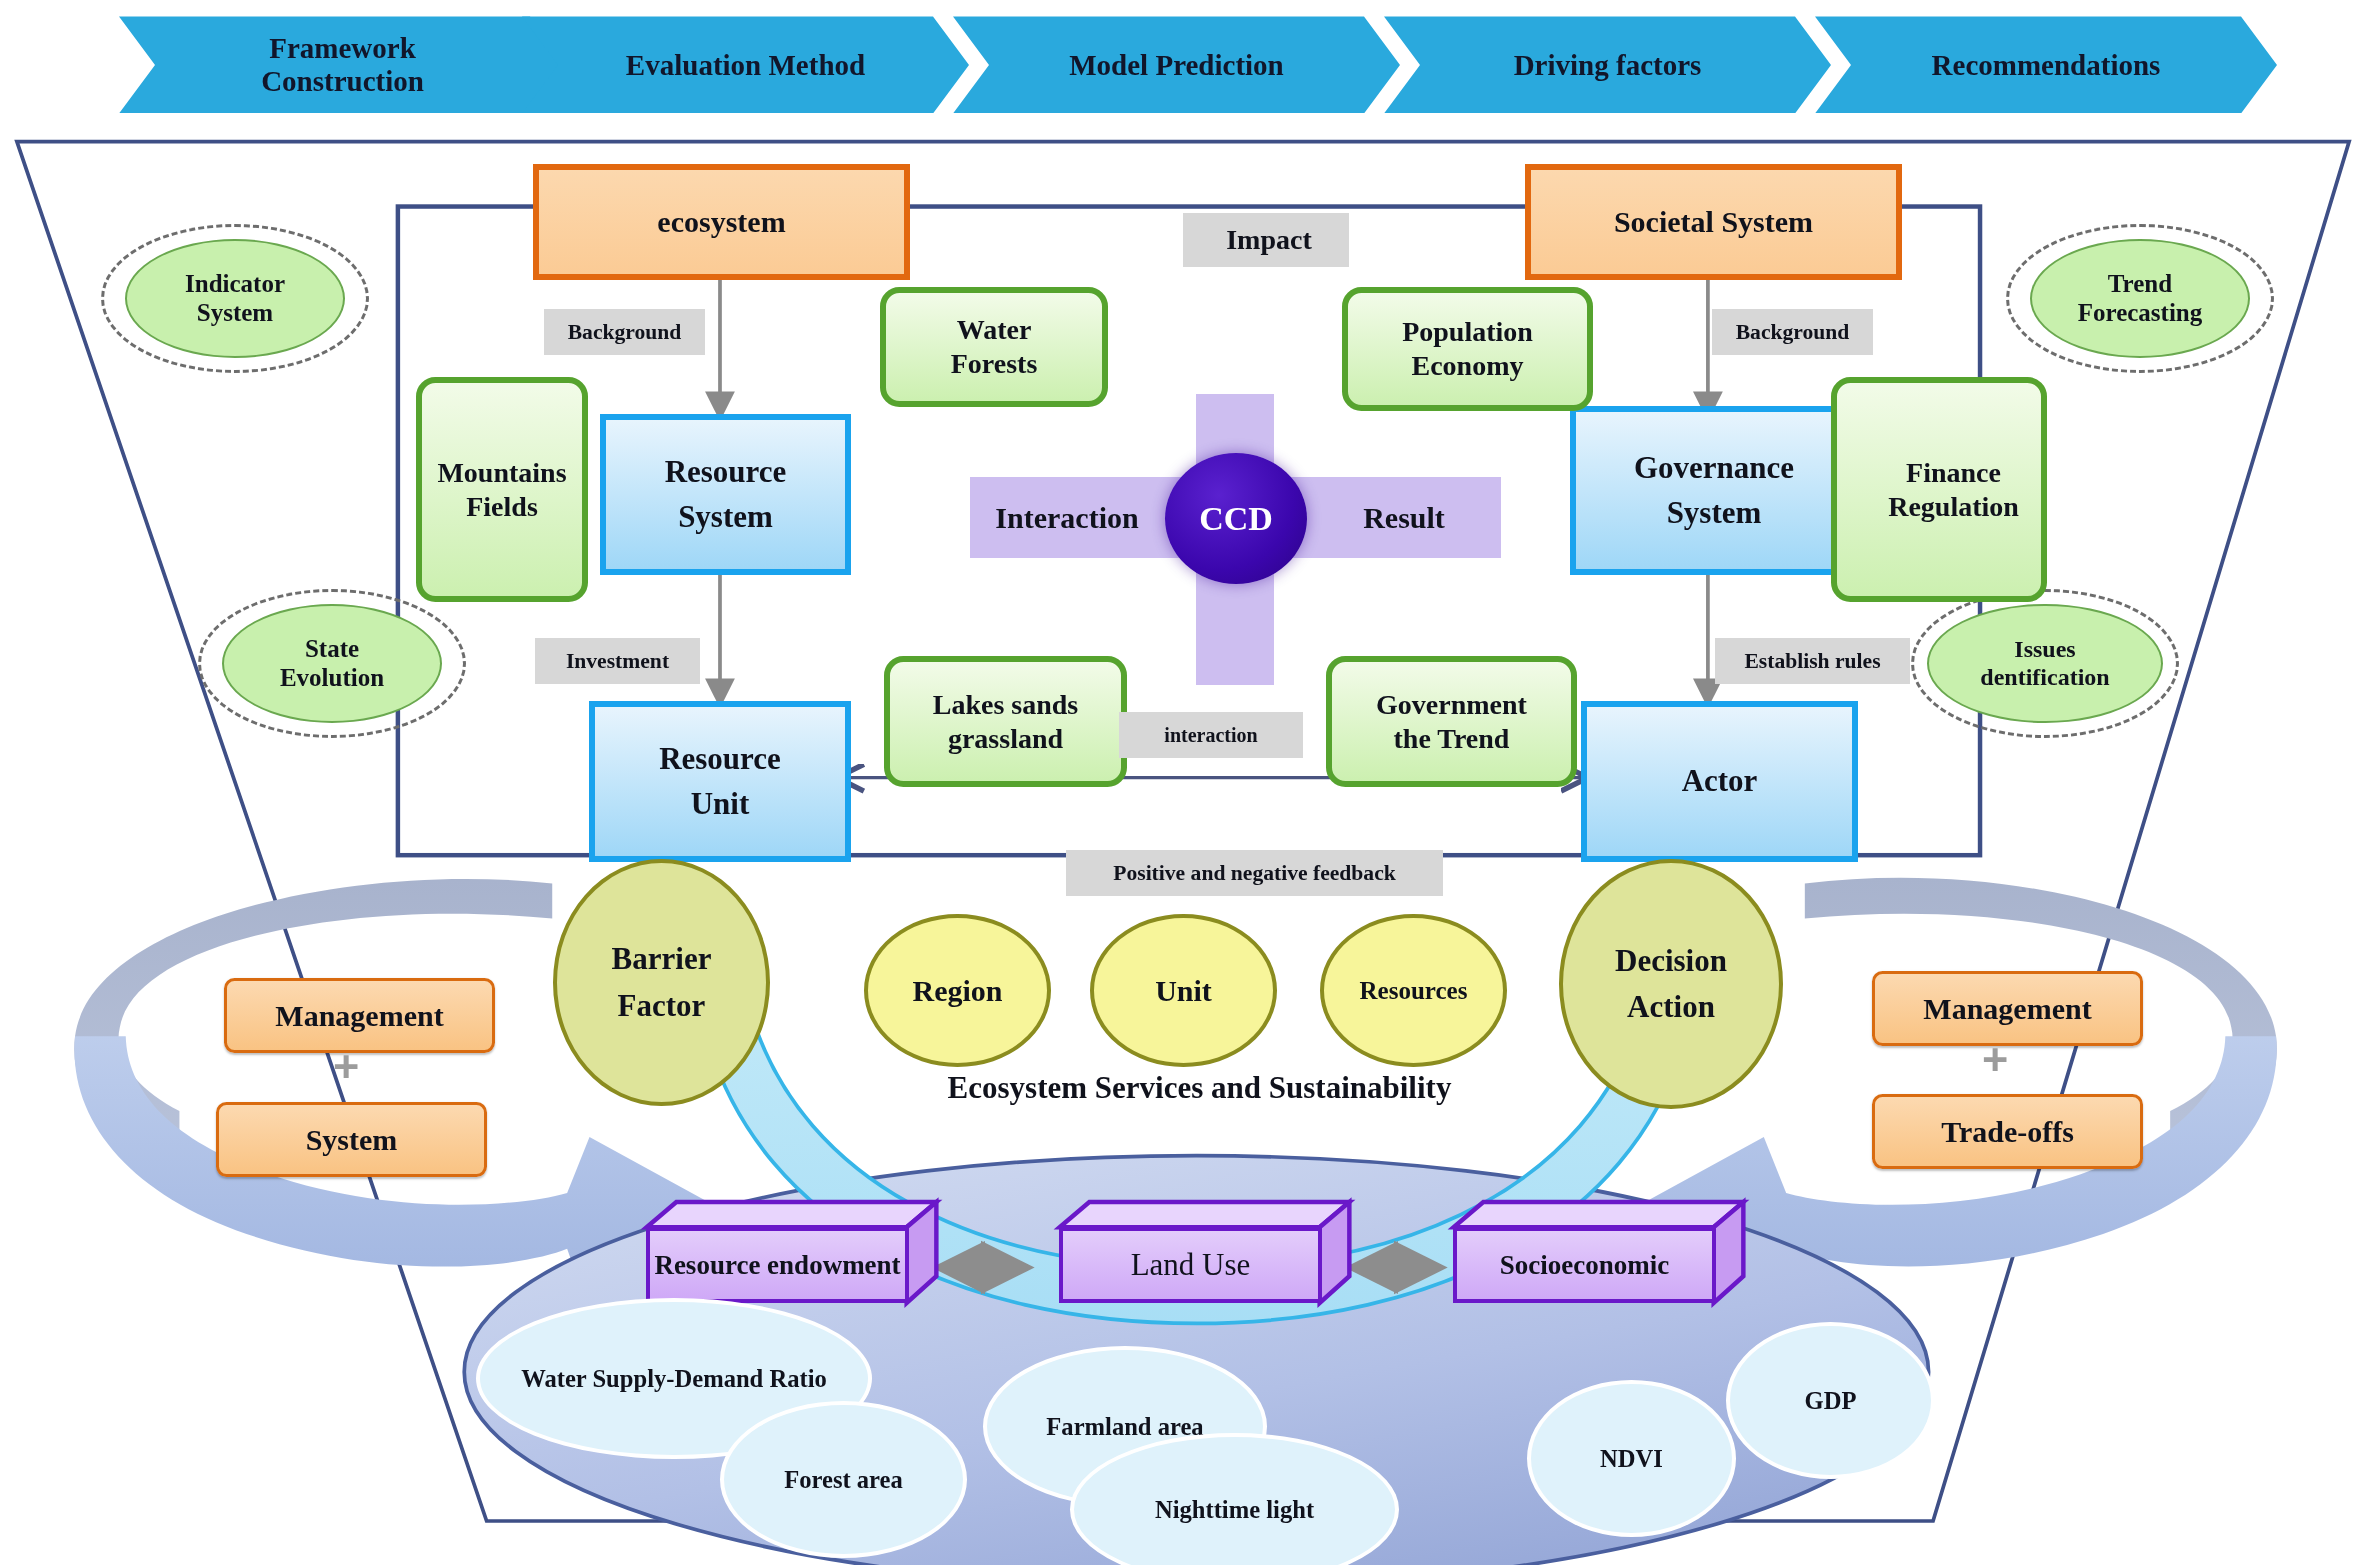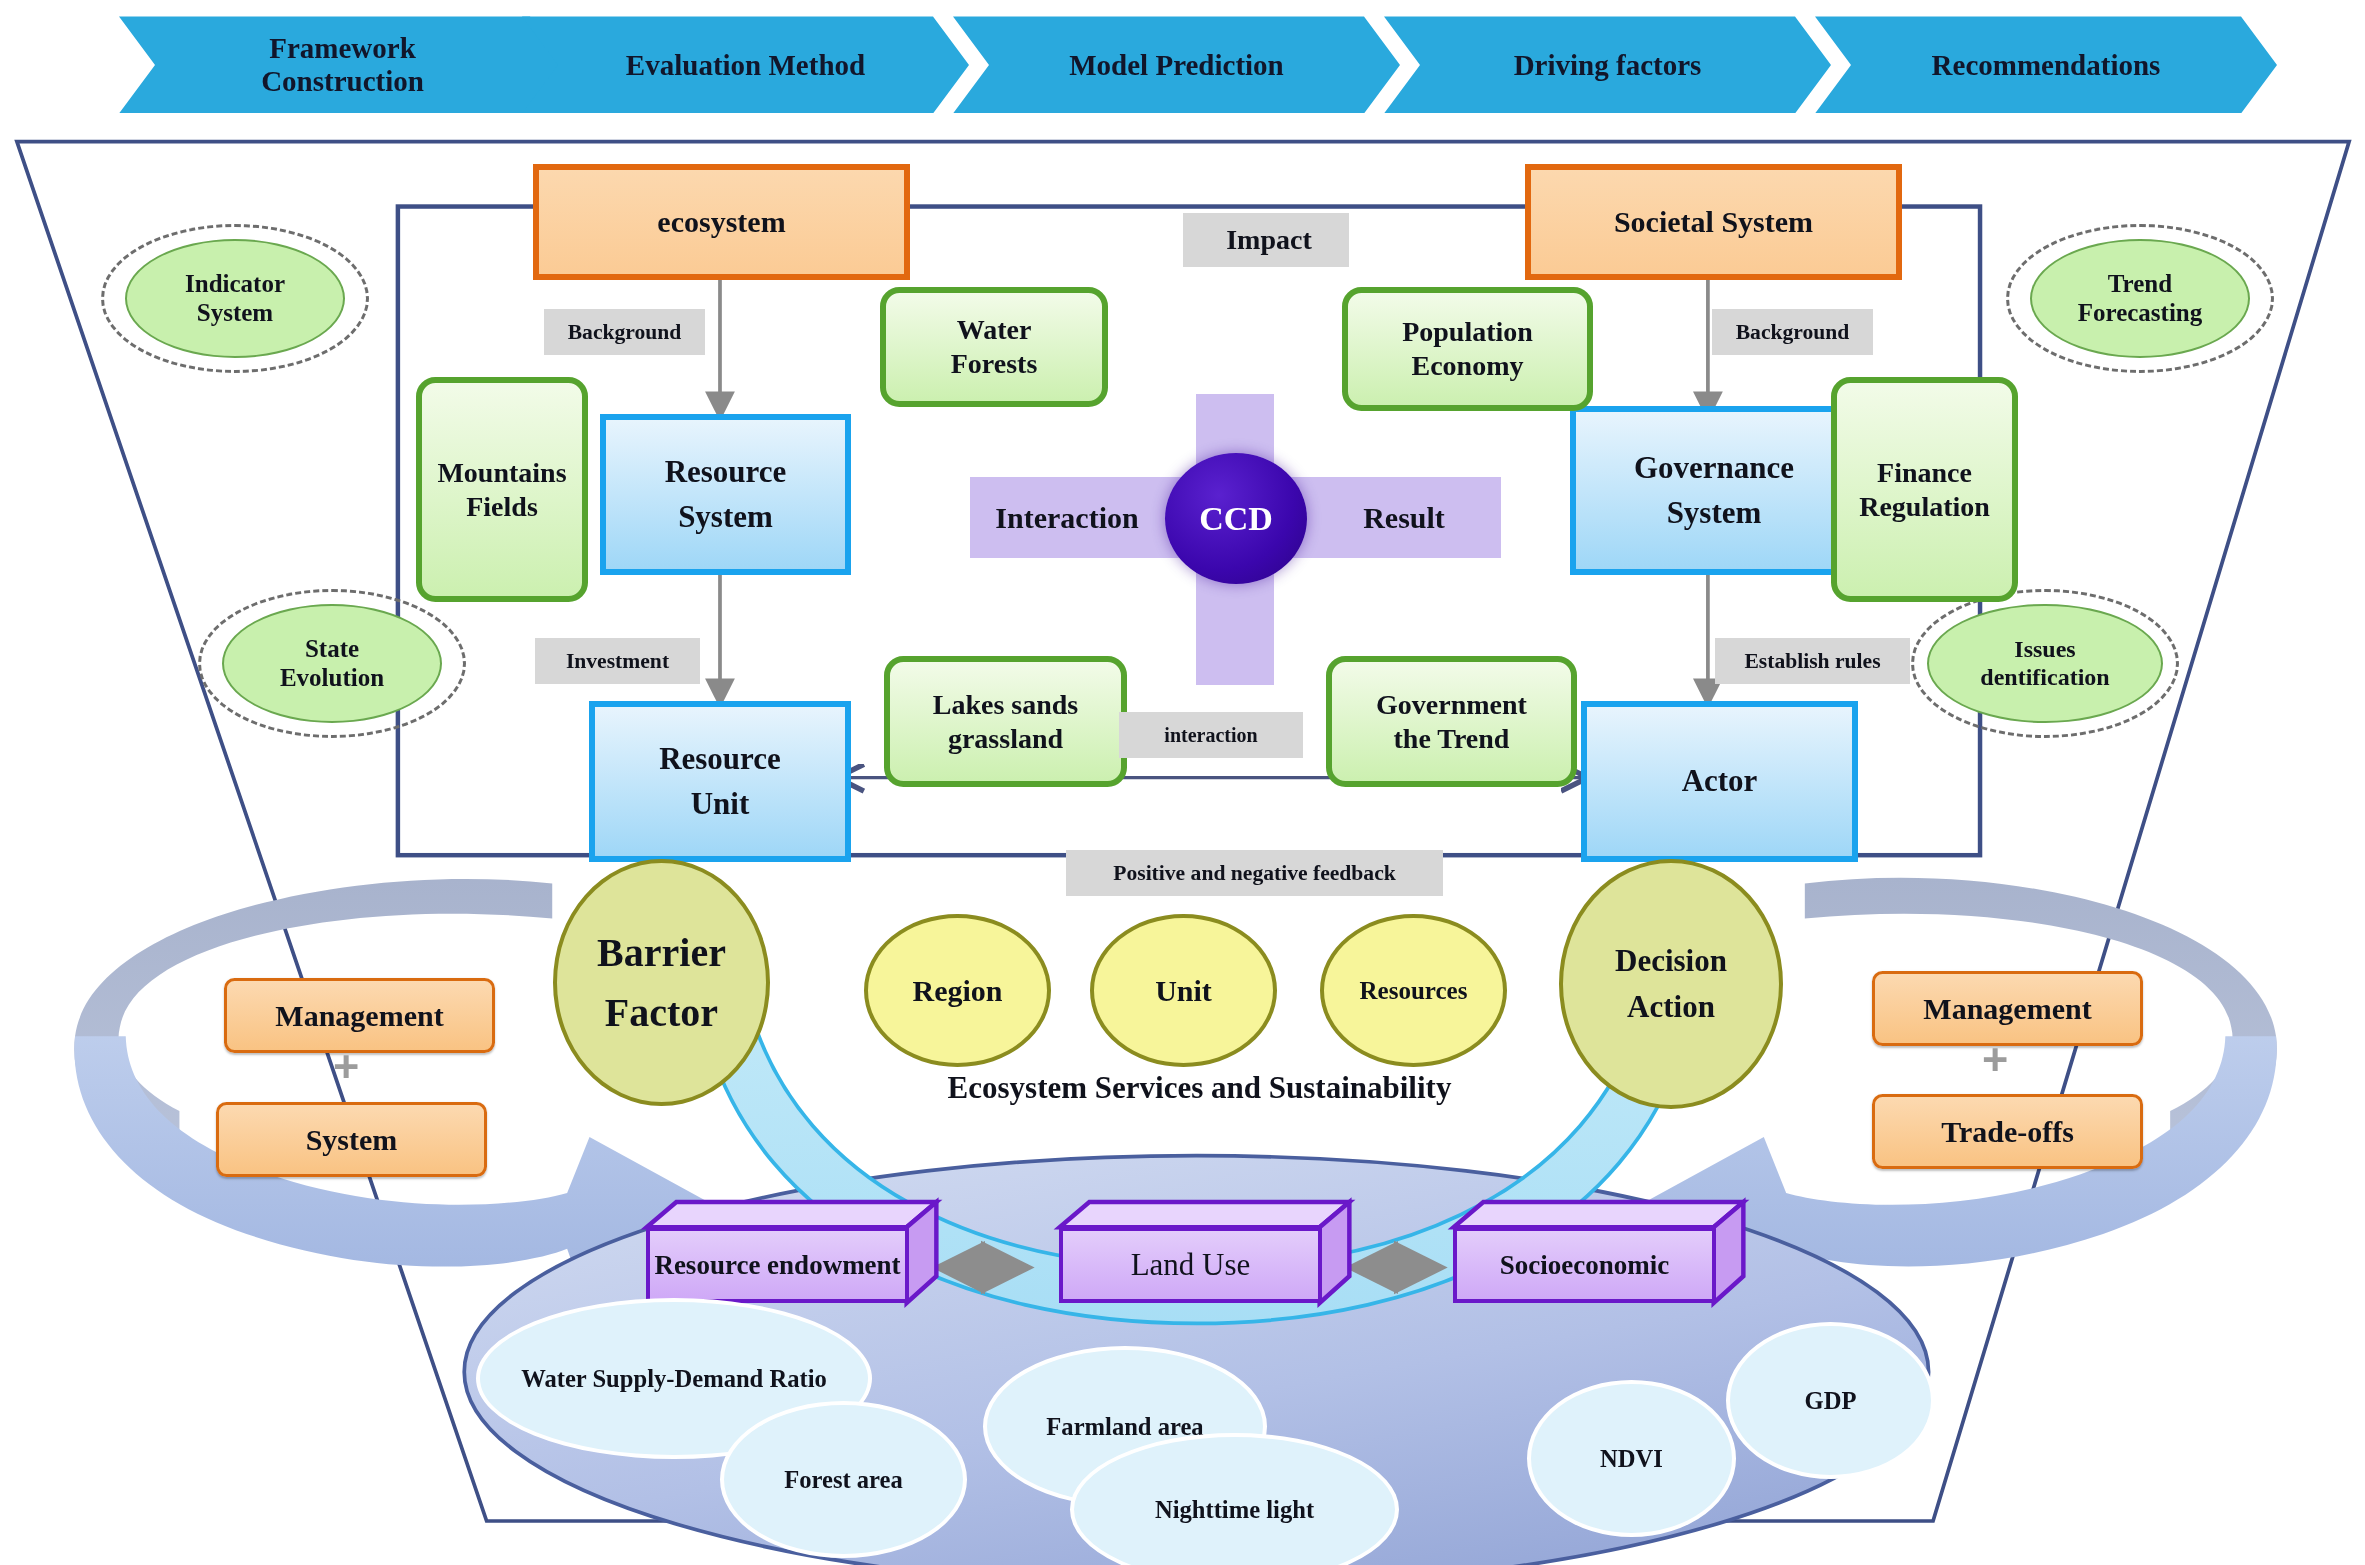--- a/index.html
+++ b/index.html
@@ -237,21 +237,21 @@
 Forests</span>
   </div>
   <div class="greenbox" style="left:884px;top:656px;width:231px;height:119px;">
     <span style="white-space:pre-line;">Lakes sands
 grassland</span>
   </div>
   <div class="greenbox" style="left:1342px;top:287px;width:239px;height:112px;">
     <span style="white-space:pre-line;">Population
 Economy</span>
   </div>
-  <div class="greenbox" style="left:1831px;top:377px;width:175px;height:213px;">
+  <div class="greenbox" style="left:1831px;top:377px;width:175px;height:213px;padding-left:29px;">
     <span style="white-space:pre-line;">Finance
 Regulation</span>
   </div>
   <div class="greenbox" style="left:1326px;top:656px;width:239px;height:119px;">
     <span style="white-space:pre-line;">Government
 the Trend</span>
   </div>
 
   <div class="graylab" style="left:1183px;top:213px;width:148px;height:54px;font-size:28px;padding-left:12px;">
     <span>Impact</span>
@@ -280,21 +280,21 @@
   <div class="ccd-circle" style="left:1165px;top:453px;width:142px;height:131px;">
     <span>CCD</span>
   </div>
   <div class="ccd-side" style="left:970px;top:477px;width:194px;height:81px;">
     <span>Interaction</span>
   </div>
   <div class="ccd-side" style="left:1309px;top:477px;width:190px;height:81px;">
     <span>Result</span>
   </div>
 
-  <div class="olive" style="left:553px;top:859px;width:209px;height:239px;font-size:40px;">
+  <div class="olive" style="left:553px;top:859px;width:209px;height:239px;font-size:31px;">
     <span style="white-space:pre-line;">Barrier
 Factor</span>
   </div>
   <div class="olive" style="left:1559px;top:859px;width:216px;height:242px;font-size:31px;">
     <span style="white-space:pre-line;">Decision
 Action</span>
   </div>
 
   <div class="yellow" style="left:864px;top:914px;width:179px;height:145px;font-size:30px;">
     <span>Region</span>

